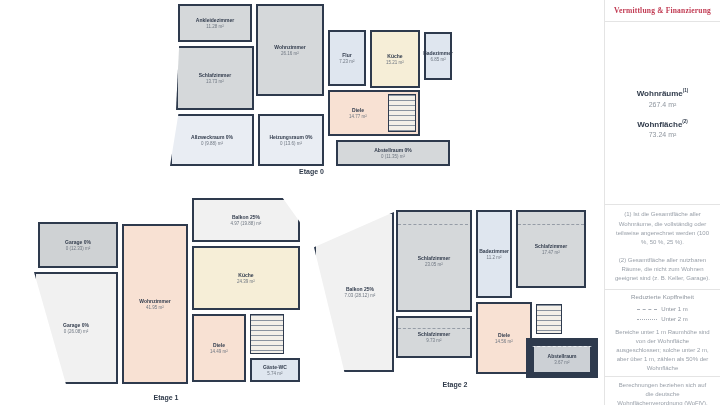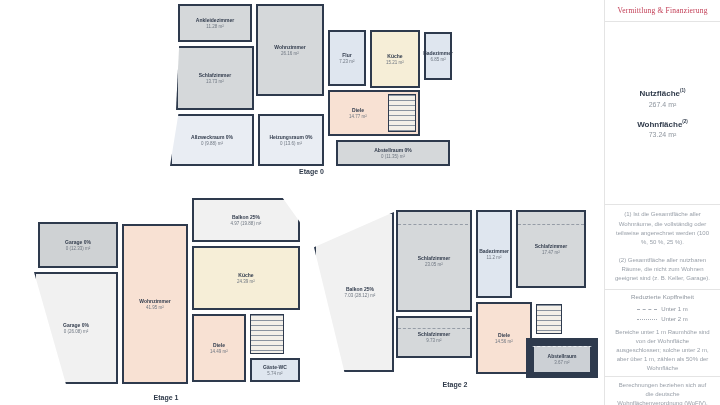--- a/index.html
+++ b/index.html
@@ -23,21 +23,21 @@
   .darkroom{background:#ccd0d5;border-top-style:dashed;border-top-width:1px;border-top-color:#eef1f4}
   .stairs{position:absolute;border:1.5px solid #2e3a4d;background-color:#f3efe8;
     background-image:repeating-linear-gradient(180deg,#8a93a0 0,#8a93a0 1px,transparent 1px,transparent 5px)}
   .dashline{position:absolute;border-top:1px dashed #959ca6;height:0}
   .wallblock{position:absolute;background:#2e3a4d}
   .floor-label{position:absolute;font-size:7px;font-weight:bold;color:#2f3a4a;text-align:center}
 
   
   #sidebar{position:absolute;left:604px;top:0;width:116px;height:405px;background:#fff;border-left:1px solid #e4e4e4}
   .sb-section{position:absolute;left:0;width:100%;border-bottom:1px solid #e4e4e4;display:flex;flex-direction:column;align-items:center;justify-content:center;padding:0 9px;text-align:center}
-  .logo{font-family:"Liberation Serif",serif;font-weight:normal;color:#c13a52;font-size:7.5px;letter-spacing:.2px}
+  .logo{font-family:"Liberation Serif",serif;font-weight:bold;color:#c13a52;font-size:7.5px;letter-spacing:.2px}
   .sum-label{font-size:8px;font-weight:bold;color:#313c4c}
   .sum-label sup{font-size:4.5px;font-weight:bold;color:#313c4c}
   .sum-value{font-size:7px;color:#8e959e;margin:3px 0 11px}
   .fnote{font-size:6px;color:#989fa8;line-height:1.55;margin:4px 0}
   .legend-title{font-size:6.2px;color:#8e959e;margin-bottom:4px}
   .legend-row{display:flex;align-items:center;gap:4px;margin:2px 0}
   .legend-line{width:20px;height:0;border-top:1px dashed #a7adb5}
   .legend-line.dot{border-top-style:dotted}
   .legend-label{font-size:6px;color:#8e959e}
   .legend-note{font-size:6px;color:#989fa8;line-height:1.5;margin-top:4px}
@@ -209,21 +209,21 @@
     <div class="dashline" style="left:206px;top:24px;width:66px"></div>
     <div class="dashline" style="left:86px;top:128px;width:72px"></div>
   </div>
   <div class="floor-label" style="left:312px;top:381px;width:286px">Etage 2</div>
 
   <aside id="sidebar">
     <div class="sb-section" style="top:0;height:22px">
       <div class="logo">Vermittlung &amp; Finanzierung</div>
     </div>
     <div class="sb-section" style="top:22px;height:183px">
-      <div class="sum-label"><span>Nutzfläche</span><sup>(1)</sup></div>
+      <div class="sum-label"><span>Wohnräume</span><sup>(1)</sup></div>
       <div class="sum-value">267.4 m²</div>
       <div class="sum-label"><span>Wohnfläche</span><sup>(2)</sup></div>
       <div class="sum-value" style="margin-bottom:0">73.24 m²</div>
     </div>
     <div class="sb-section" style="top:205px;height:85px">
       <p class="fnote">(1) Ist die Gesamtfläche aller Wohnräume, die vollständig oder teilweise angerechnet werden (100 %, 50 %, 25 %).</p>
       <p class="fnote">(2) Gesamtfläche aller nutzbaren Räume, die nicht zum Wohnen geeignet sind (z. B. Keller, Garage).</p>
     </div>
     <div class="sb-section" style="top:290px;height:87px">
       <div class="legend-title">Reduzierte Kopffreiheit</div>

